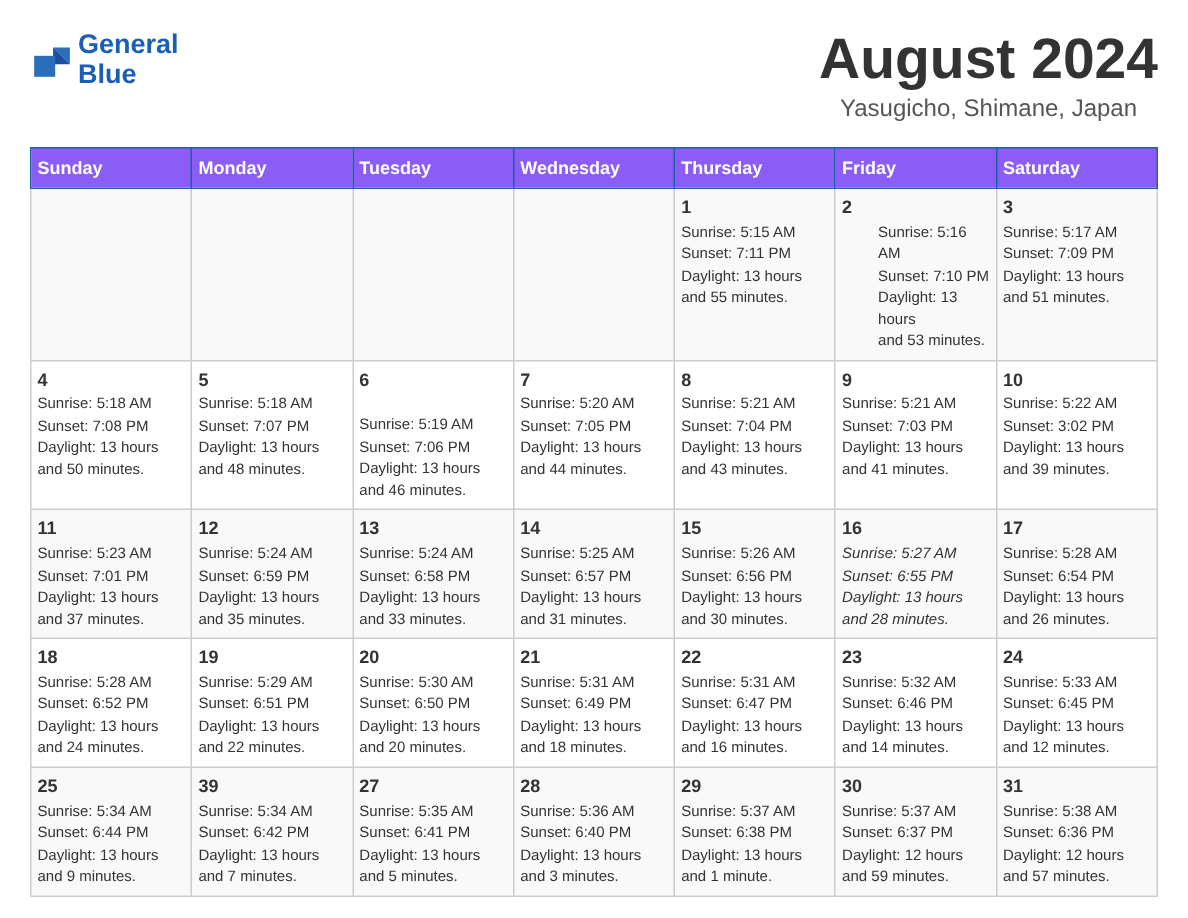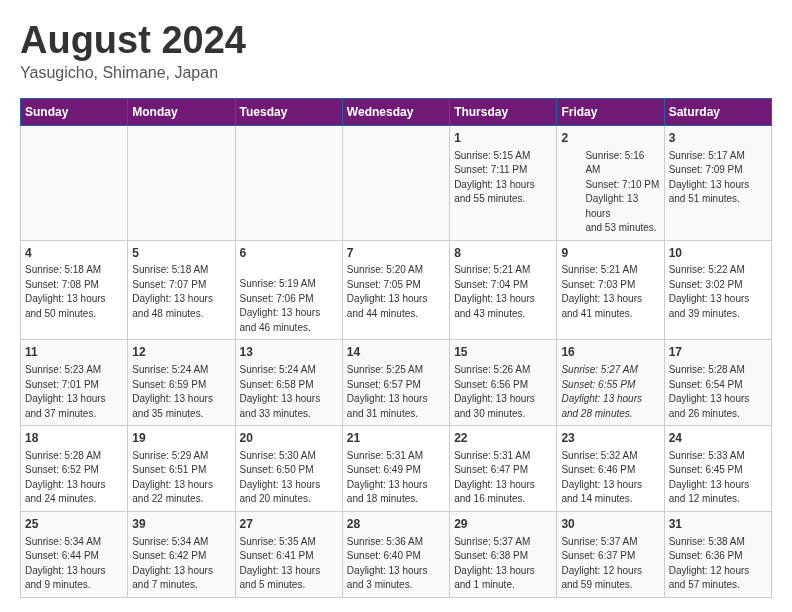--- a/index.html
+++ b/index.html
@@ -28,40 +28,40 @@
       line-height: 1.1;
     }
     .logo-text span {
       color: #1a5fb4;
     }
     .logo-icon {
       width: 28px;
       height: 28px;
     }
     .title-area {
-      text-align: left;
+      text-align: center;
     }
     .month-year {
       font-size: 38px;
       font-weight: bold;
       color: #333;
       line-height: 1.1;
     }
     .location {
       font-size: 16px;
       color: #555;
       margin-top: 2px;
     }
     table {
       width: 100%;
       border-collapse: collapse;
       font-size: 11px;
     }
     thead tr th {
-      background-color: #701a75;
+      background-color: #8b5cf6;
       color: white;
       padding: 6px 4px;
       text-align: left;
       font-size: 12px;
       font-weight: bold;
       border: 1px solid #2060a8;
     }
     tbody tr td {
       vertical-align: top;
       padding: 4px 4px;
@@ -88,20 +88,32 @@
       line-height: 1.45;
     }
     td.empty {
       background-color: #f0f0f0;
     }
   </style>
 </head>
 <body>
 
 <div class="header">
+  <div class="logo">
+    <svg class="logo-icon" viewBox="0 0 40 40">
+      <rect width="40" height="40" fill="white"></rect>
+      <polygon points="22,8 38,8 38,24" fill="#2a6ebb"></polygon>
+      <polygon points="22,8 38,24 22,24" fill="#1a4fa0"></polygon>
+      <rect x="4" y="16" width="20" height="20" fill="#2a6ebb"></rect>
+    </svg>
+    <div class="logo-text">
+      <div><span>General</span></div>
+      <div><span>Blue</span></div>
+    </div>
+  </div>
   <div class="title-area">
     <div class="month-year">August 2024</div>
     <div class="location">Yasugicho, Shimane, Japan</div>
   </div>
 </div>
 
 <table>
   <thead>
     <tr>
     <th>Sunday</th>

